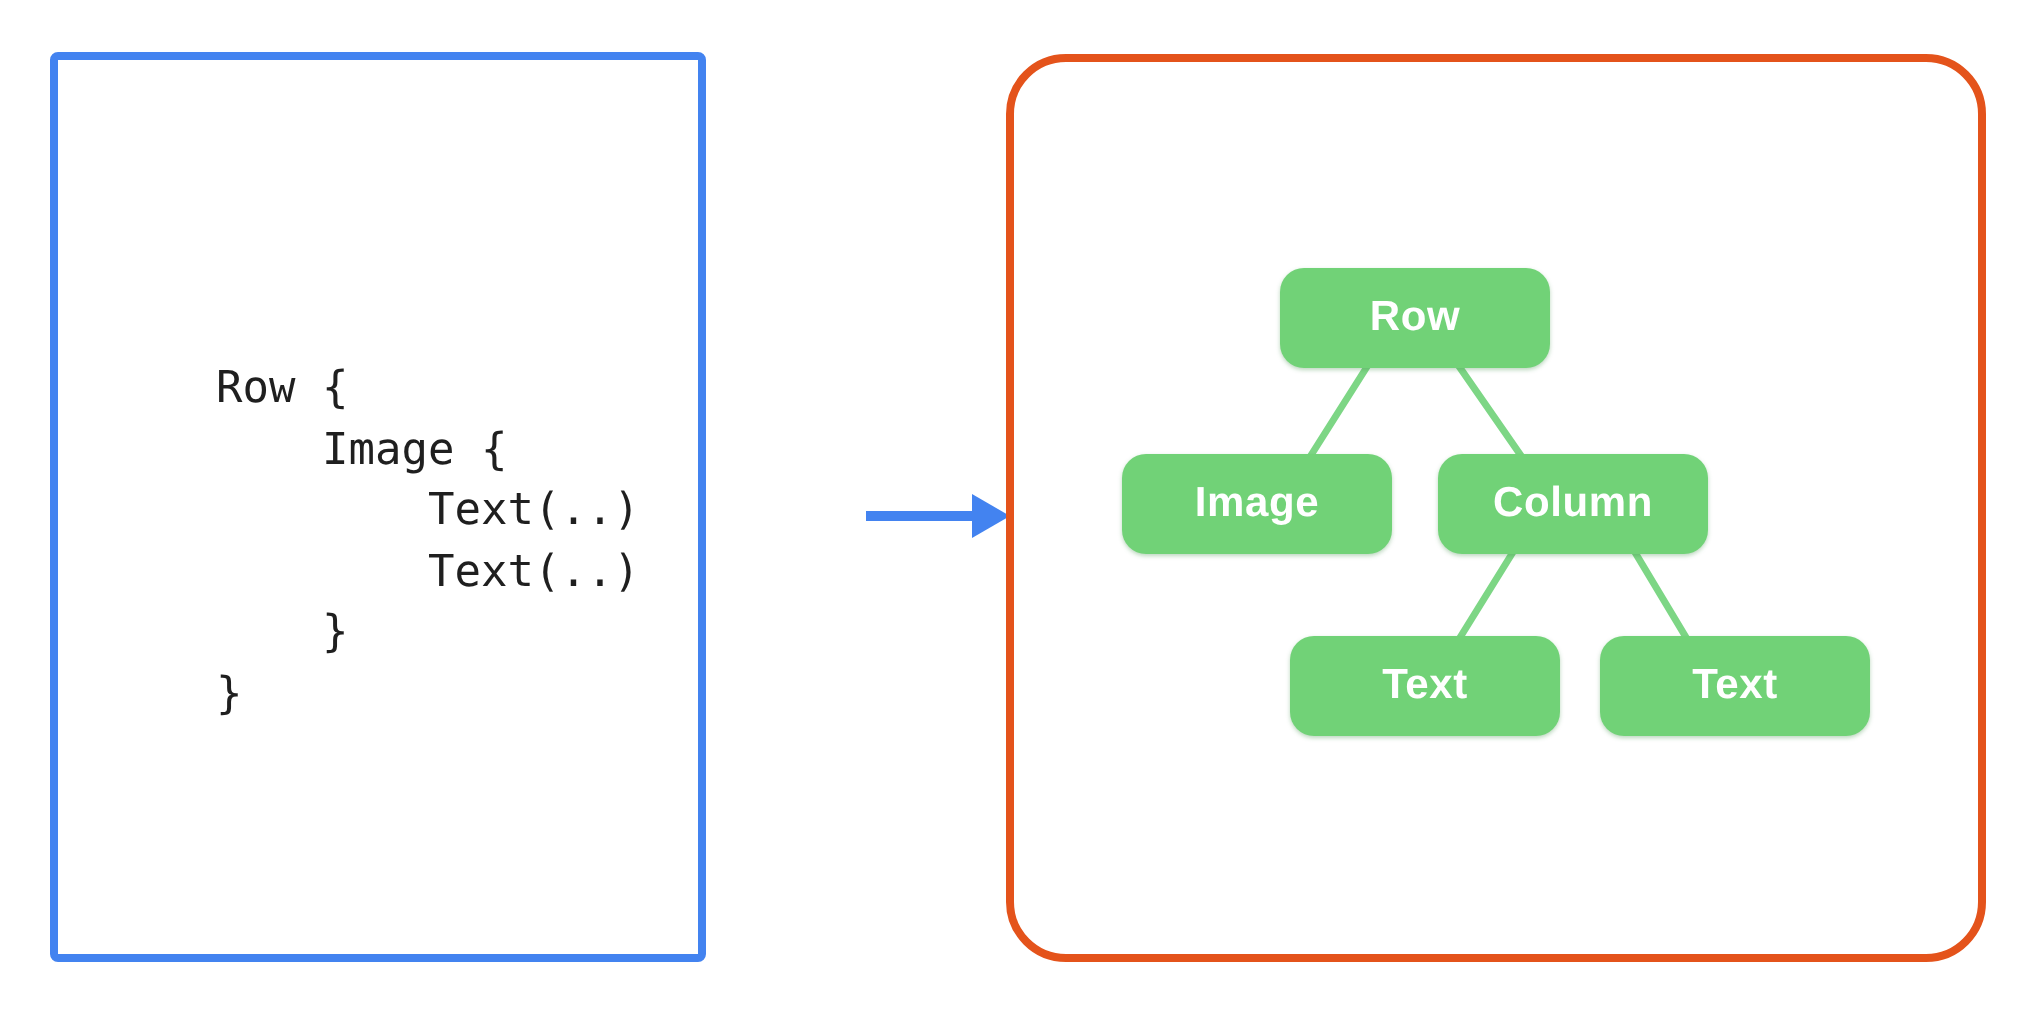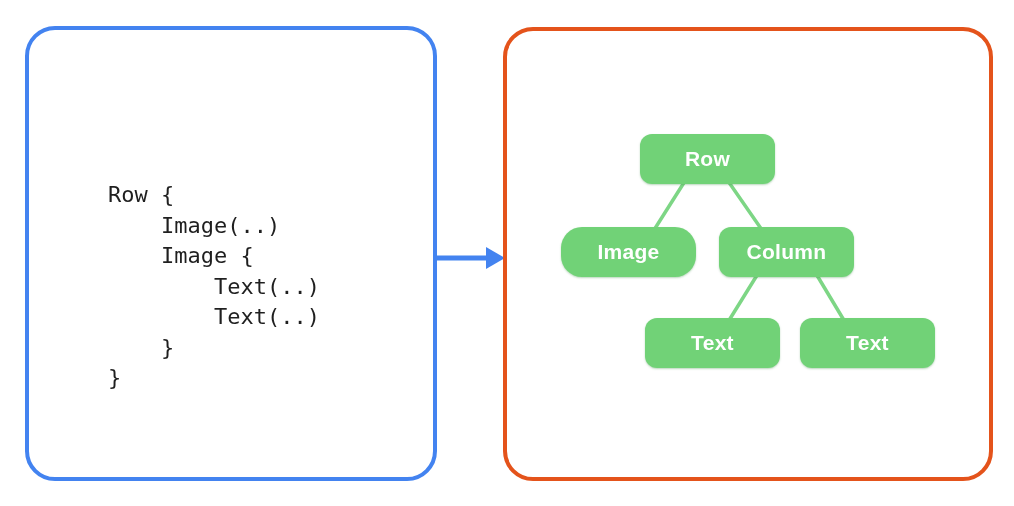--- a/index.html
+++ b/index.html
@@ -14,25 +14,25 @@
     height: 506px;
     background: #ffffff;
     overflow: hidden;
   }
 
   
   .code-box {
     position: absolute;
     left: 25px;
     top: 26px;
-    width: 412px;
+    width: 328px;
     height: 455px;
     box-sizing: border-box;
     border: 4px solid var(--left-border, #4383F0);
-    border-radius: 30px;
+    border-radius: 4px;
     background: #ffffff;
   }
   .code-block {
     position: absolute;
     left: 79px;   
     top: 150px;   
     margin: 0;
     font-family: "DejaVu Sans Mono", "Liberation Mono", monospace;
     font-size: 22px;
     line-height: 30.5px;
@@ -85,32 +85,32 @@
     box-shadow: 0 1px 2px rgba(60,140,70,0.35);
     display: flex;
     align-items: center;
     justify-content: center;
     color: var(--node-text, #FFFFFF);
     font-size: 21px;
     font-weight: bold;
     letter-spacing: 0.3px;
   }
   .node-row    { left: 133px; top: 103px; }
-  .node-image  { left:  54px; top: 196px; border-radius: 21px; }
+  .node-image  { left:  54px; top: 196px; }
   .node-column { left: 212px; top: 196px; text-align: right; }
   .node-text-1 { left: 138px; top: 287px; }
   .node-text-2 { left: 293px; top: 287px; }
 </style>
 </head>
 <body>
 
 <div class="canvas">
 
   <div class="code-box">
-    <pre class="code-block"><span class="code-line">Row {</span><span class="code-line">    Image(..)</span><span class="code-line">    Image {</span><span class="code-line">        Text(..)</span><span class="code-line">        Text(..)</span><span class="code-line">    }</span><span class="code-line">}</span></pre>
+    <pre class="code-block"><span class="code-line">Row {</span><span class="code-line">    Image {</span><span class="code-line">        Text(..)</span><span class="code-line">        Text(..)</span><span class="code-line">    }</span><span class="code-line">}</span></pre>
   </div>
 
   <svg class="arrow-svg" viewBox="0 0 72 28" aria-hidden="true">
     <line x1="0" y1="14" x2="56" y2="14"></line>
     <polygon points="53,3 72,14 53,25"></polygon>
   </svg>
 
   <div class="tree-box">
     <svg class="connectors" viewBox="0 0 482 446" aria-hidden="true">
       <line x1="178" y1="150" x2="147" y2="199"></line>

